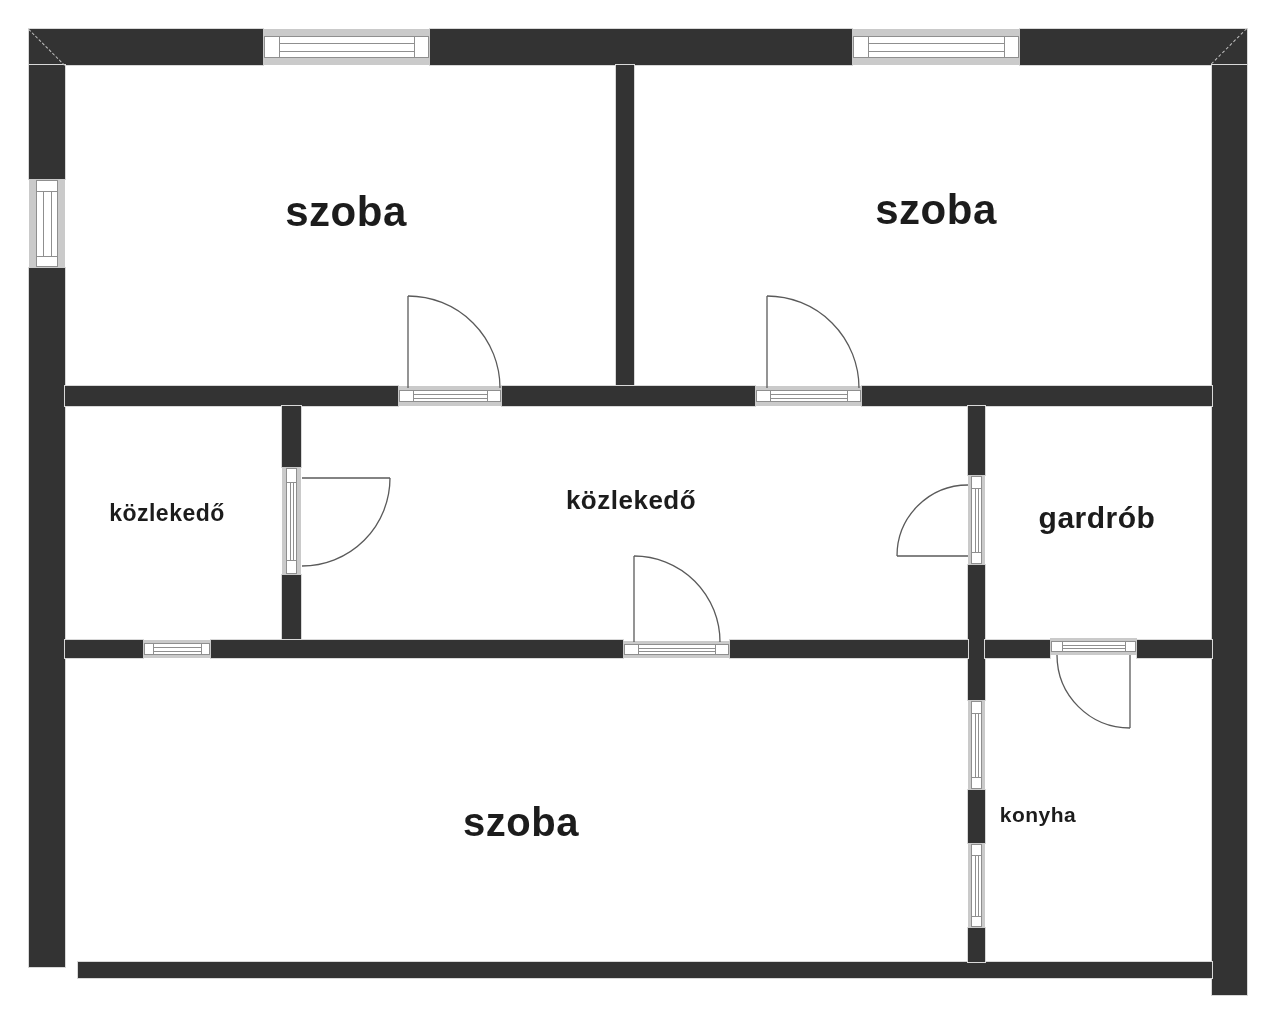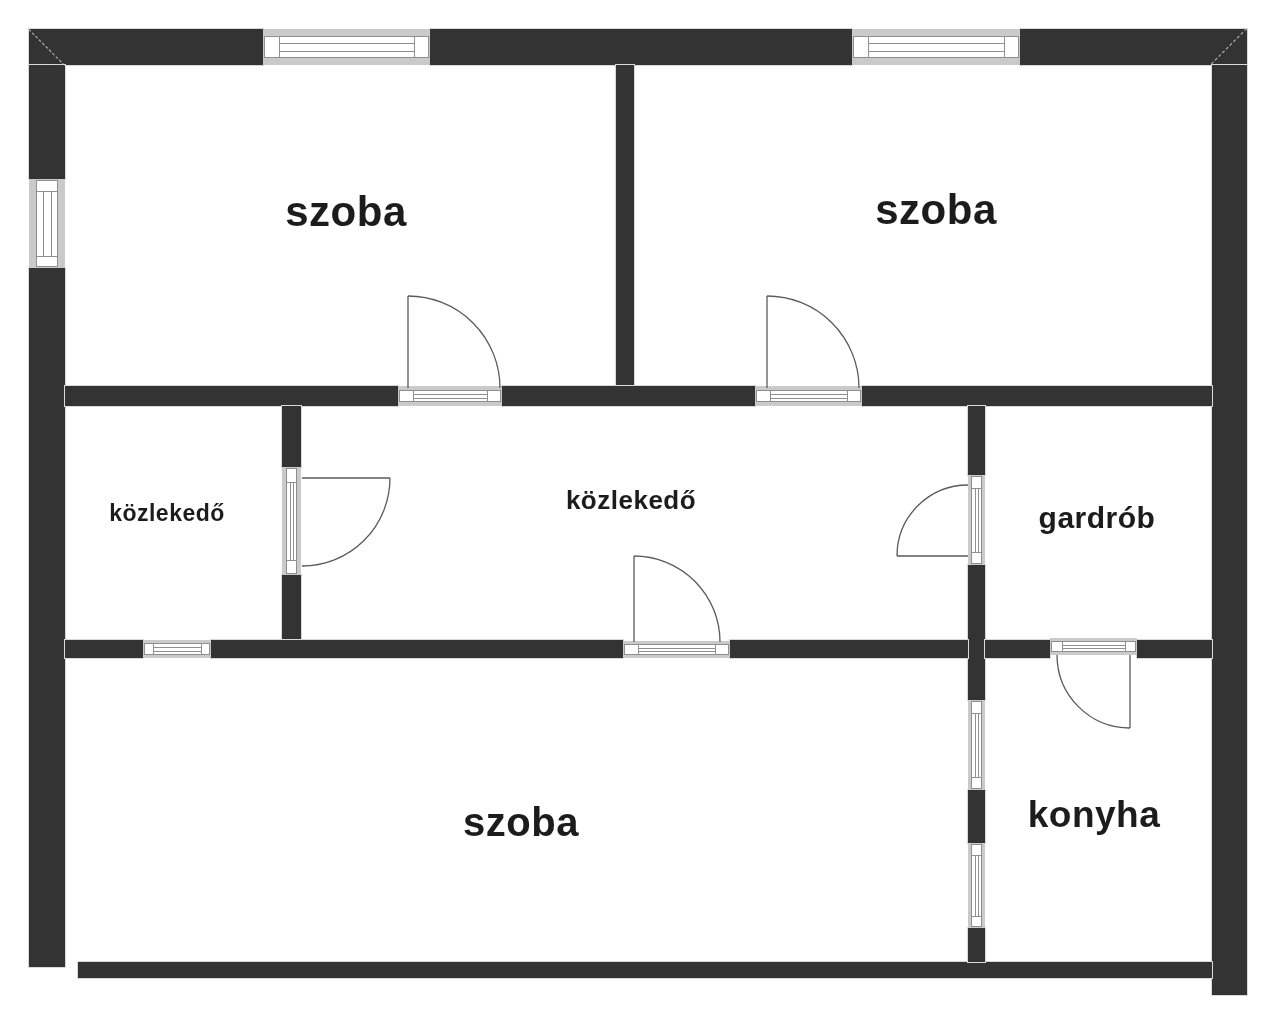--- a/index.html
+++ b/index.html
@@ -130,14 +130,14 @@
     <div class="win-line" style="left: 1062px; top: 641px; width: 1px; height: 11px;"></div>
     <div class="win-line" style="left: 1125px; top: 641px; width: 1px; height: 11px;"></div>
     <div class="win-line" style="left: 1062px; top: 645px; width: 63px; height: 1px;"></div>
     <div class="win-line" style="left: 1062px; top: 648px; width: 63px; height: 1px;"></div>
     <div class="room-label" style="left: 346px; top: 212px; font-size: 42px;">szoba</div>
     <div class="room-label" style="left: 936px; top: 210px; font-size: 42px;">szoba</div>
     <div class="room-label" style="left: 167px; top: 513px; font-size: 23px;">közlekedő</div>
     <div class="room-label" style="left: 631px; top: 500px; font-size: 26px;">közlekedő</div>
     <div class="room-label" style="left: 1097px; top: 518px; font-size: 30px;">gardrób</div>
     <div class="room-label" style="left: 521px; top: 822px; font-size: 40px;">szoba</div>
-    <div class="room-label" style="left: 1094px; top: 815px; font-size: 37px;">konyha</div>
+    <div class="room-label" style="left: 1038px; top: 815px; font-size: 21px;">konyha</div>
   </div>
 
 </body></html>

